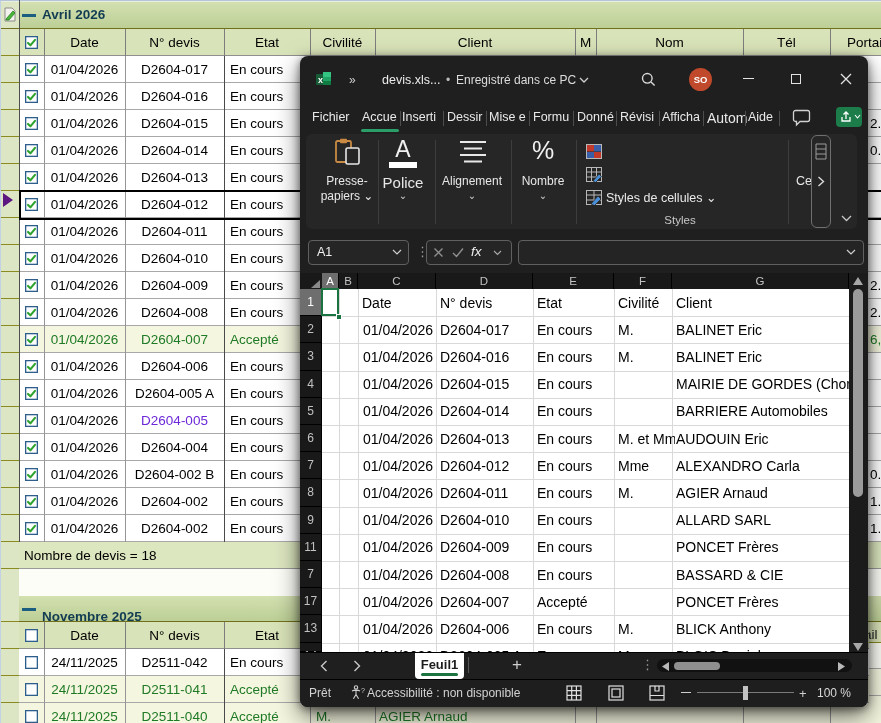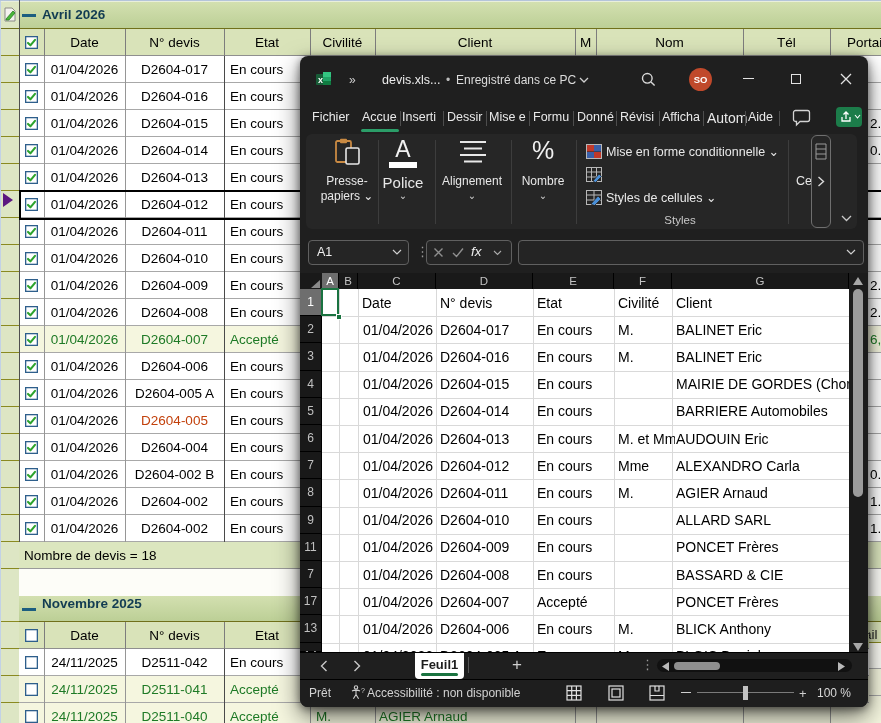--- a/index.html
+++ b/index.html
@@ -288,21 +288,21 @@
 <div class="abs" style="left:375px;top:407.0px;width:1px;height:27.0px;background:#969696"></div>
 <div class="abs" style="left:575px;top:407.0px;width:1px;height:27.0px;background:#969696"></div>
 <div class="abs" style="left:596px;top:407.0px;width:1px;height:27.0px;background:#969696"></div>
 <div class="abs" style="left:743px;top:407.0px;width:1px;height:27.0px;background:#969696"></div>
 <div class="abs" style="left:830px;top:407.0px;width:1px;height:27.0px;background:#969696"></div>
 <svg style="position:absolute;left:25px;top:413.5px" width="13" height="13" viewBox="0 0 13 13">
       <rect x="0.5" y="0.5" width="12" height="12" fill="#fff" stroke="#2e5f8c" stroke-width="1.6"></rect>
       <path d="M3 6.9 L5.4 9.3 L10 3.8" stroke="#2da32d" stroke-width="2.1" fill="none" stroke-linecap="round" stroke-linejoin="round"></path>
     </svg>
 <div class="abs bgt ct" style="left:44px;top:413.0px;width:81px;color:#000">01/04/2026</div>
-<div class="abs bgt ct" style="left:125px;top:413.0px;width:99px;color:#c2410c">D2604-005</div>
+<div class="abs bgt ct" style="left:125px;top:413.0px;width:99px;color:#6d28d9">D2604-005</div>
 <div class="abs bgt" style="left:230px;top:413.0px;color:#000">En cours</div>
 <div class="abs bgt" style="left:379px;top:413.0px;color:#000;white-space:nowrap">DURAND SARL</div>
 <div class="abs" style="left:19px;top:434.0px;width:862px;height:27.0px;background:#ffffff;border-bottom:1px solid #a8a8a8"></div>
 <div class="abs" style="left:44px;top:434.0px;width:1px;height:27.0px;background:#969696"></div>
 <div class="abs" style="left:125px;top:434.0px;width:1px;height:27.0px;background:#969696"></div>
 <div class="abs" style="left:224px;top:434.0px;width:1px;height:27.0px;background:#4a4a4a"></div>
 <div class="abs" style="left:310px;top:434.0px;width:1px;height:27.0px;background:#969696"></div>
 <div class="abs" style="left:375px;top:434.0px;width:1px;height:27.0px;background:#969696"></div>
 <div class="abs" style="left:575px;top:434.0px;width:1px;height:27.0px;background:#969696"></div>
 <div class="abs" style="left:596px;top:434.0px;width:1px;height:27.0px;background:#969696"></div>
@@ -398,21 +398,21 @@
 <div class="abs" style="left:1px;top:487.0px;width:18px;height:1px;background:#8a8a20"></div>
 <div class="abs" style="left:1px;top:514.0px;width:18px;height:1px;background:#8a8a20"></div>
 <div class="abs" style="left:1px;top:541.0px;width:18px;height:1px;background:#8a8a20"></div>
 <div class="abs" style="left:19px;top:0;width:1px;height:723px;background:#4f4f4f"></div>
 <div class="abs" style="left:19px;top:542.0px;width:862px;height:27px;background:#dce6bf;border-bottom:1px solid #9a9a9a"></div>
 <div class="abs bgt" style="left:24px;top:548.0px">Nombre de devis = 18</div>
 <div class="abs" style="left:19px;top:569.0px;width:862px;height:27.0px;background:#fdfdf8"></div>
 <div class="abs" style="left:1px;top:568.0px;width:18px;height:1px;background:#8a8a20"></div>
 <div class="abs" style="left:19px;top:596.0px;width:862px;height:26.0px;background:linear-gradient(#d3e0b0,#bccf96);border-bottom:1px solid #70701a"></div>
 <div class="abs" style="left:22px;top:607.5px;width:14px;height:3px;background:#1c5e80"></div>
-<div class="abs bgt" style="left:42px;top:596px;font-weight:bold;color:#123c52">Novembre 2025</div>
+<div class="abs bgt" style="left:42px;top:609px;font-weight:bold;color:#123c52">Novembre 2025</div>
 <div class="abs" style="left:19px;top:622.0px;width:862px;height:27.0px;background:#d9e3b9;border-bottom:1px solid #8f8f8f"></div>
 <div class="abs" style="left:44px;top:622.0px;width:1px;height:27.0px;background:#7d7d7d"></div>
 <div class="abs" style="left:125px;top:622.0px;width:1px;height:27.0px;background:#7d7d7d"></div>
 <div class="abs" style="left:224px;top:622.0px;width:1px;height:27.0px;background:#7d7d7d"></div>
 <div class="abs" style="left:310px;top:622.0px;width:1px;height:27.0px;background:#7d7d7d"></div>
 <div class="abs" style="left:375px;top:622.0px;width:1px;height:27.0px;background:#7d7d7d"></div>
 <div class="abs" style="left:575px;top:622.0px;width:1px;height:27.0px;background:#7d7d7d"></div>
 <div class="abs" style="left:596px;top:622.0px;width:1px;height:27.0px;background:#7d7d7d"></div>
 <div class="abs" style="left:743px;top:622.0px;width:1px;height:27.0px;background:#7d7d7d"></div>
 <div class="abs" style="left:830px;top:622.0px;width:1px;height:27.0px;background:#7d7d7d"></div>
@@ -586,21 +586,20 @@
 <div class="gsep" style="left:211px;top:84px;height:84px"></div>
 <div class="gsep" style="left:276px;top:84px;height:84px"></div>
 <div class="gsep" style="left:488px;top:84px;height:84px"></div>
 <svg class="abs" style="left:286px;top:88px" width="16" height="15" viewBox="0 0 16 15">
 <rect x="0.5" y="0.5" width="15" height="14" fill="none" stroke="#b8b8b8"></rect>
 <rect x="1" y="1" width="7" height="6.5" fill="#c0392b"></rect>
       <rect x="8" y="8" width="7" height="6" fill="#c0392b"></rect>
 <rect x="8" y="1" width="7" height="6.5" fill="#3a5fa8"></rect>
       <rect x="1" y="8" width="7" height="6" fill="#3a5fa8"></rect>
 </svg>
-<div class="abs" style="left:306px;top:88px;font-size:12.5px;white-space:nowrap">Mise en forme conditionnelle ⌄</div>
 <svg class="abs" style="left:286px;top:111px" width="16" height="15" viewBox="0 0 16 15">
 <rect x="0.5" y="0.5" width="15" height="14" fill="none" stroke="#b8b8b8"></rect>
 <path d="M0.5 5 H15.5 M0.5 10 H15.5 M5.5 0.5 V14.5 M10.5 0.5 V14.5" stroke="#b8b8b8"></path>
 <path d="M7 14 L13 7 L15.5 9.5 L9.5 15.5 Z" fill="#4a90d9" stroke="#262626" stroke-width="0.8"></path>
 </svg>
 <svg class="abs" style="left:286px;top:134px" width="16" height="15" viewBox="0 0 16 15">
 <rect x="0.5" y="0.5" width="15" height="14" fill="none" stroke="#b8b8b8"></rect>
 <path d="M0.5 5 H15.5 M0.5 10 H15.5 M8 0.5 V14.5" stroke="#b8b8b8"></path>
 <path d="M5 14 L12 6 L15 9 L8.5 15.5 Z" fill="#4a90d9" stroke="#262626" stroke-width="0.8"></path>
 </svg>

